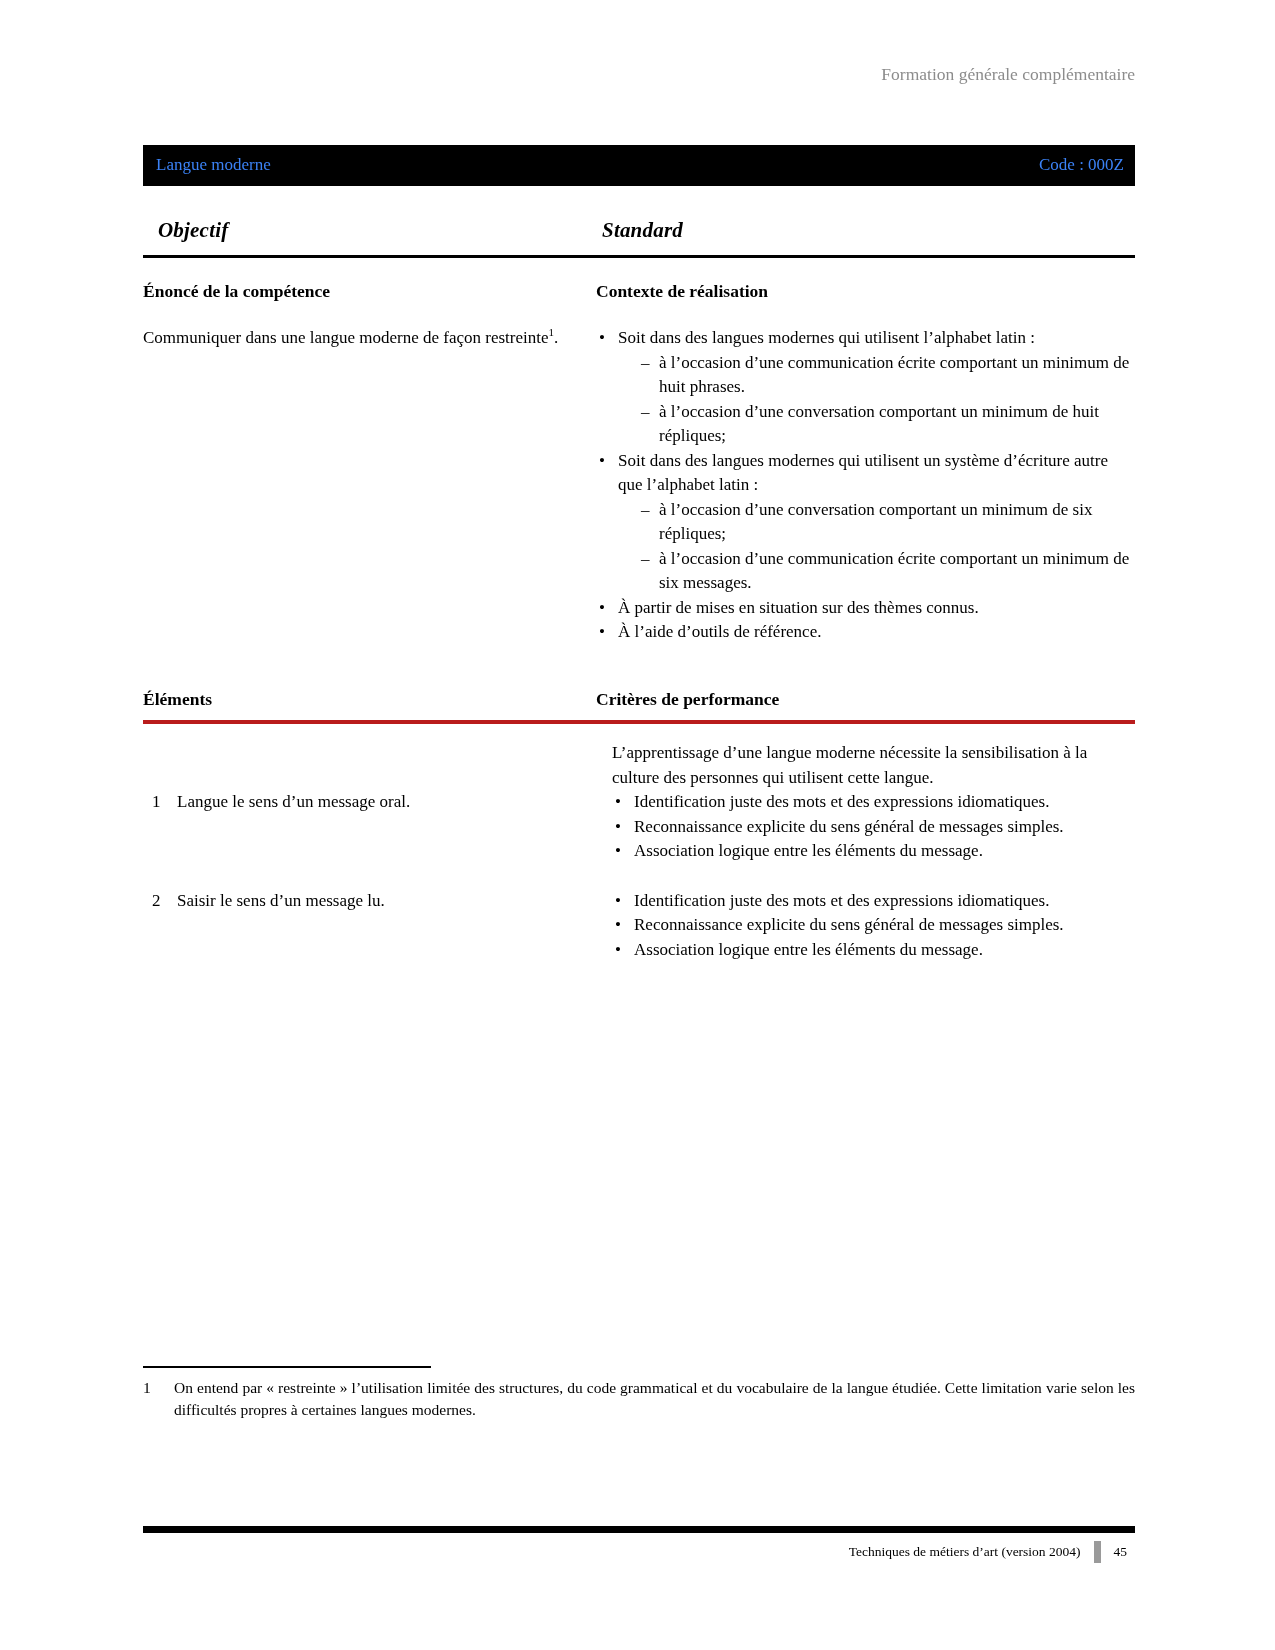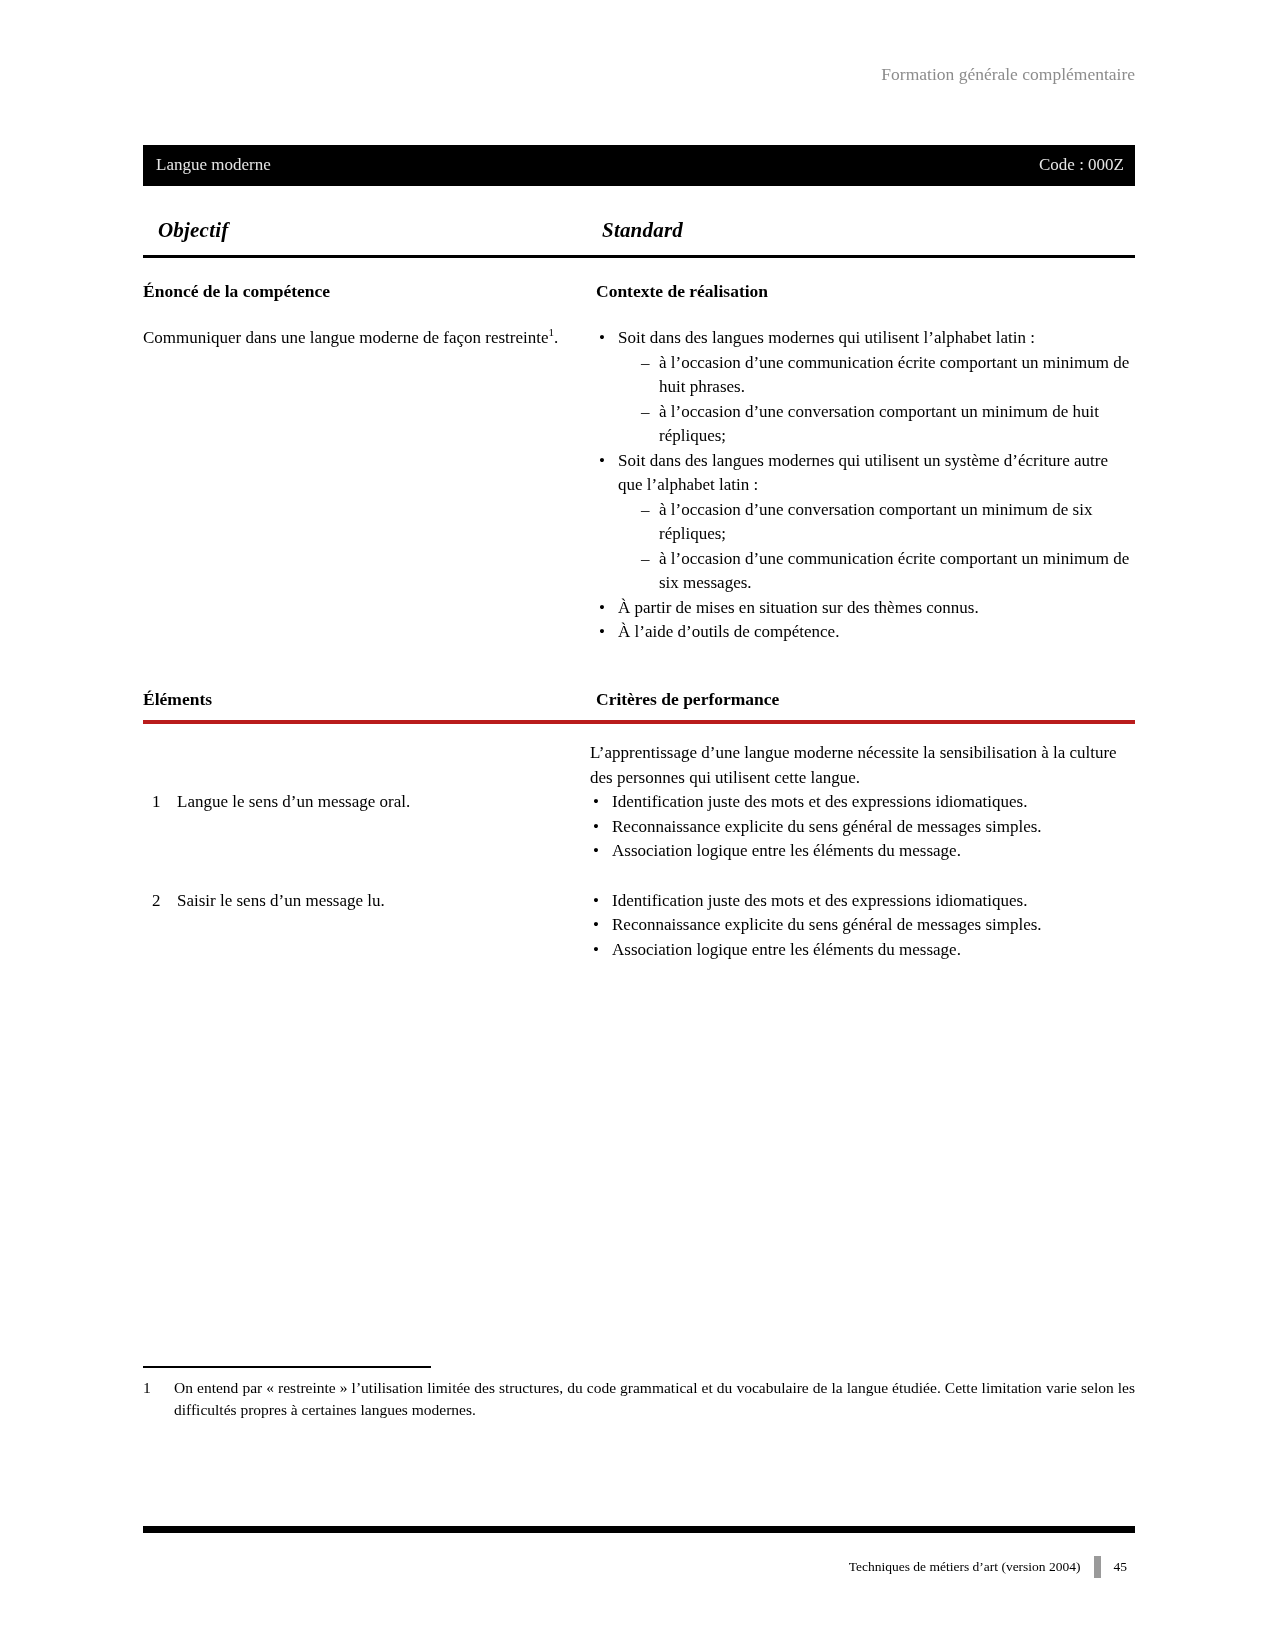--- a/index.html
+++ b/index.html
@@ -17,21 +17,21 @@
     position:absolute;
     top:62px; right:140px;
     color:#8c8c8c;
     font-size:17.5px;
   }
   .title-bar{
     position:absolute;
     left:143px; top:145px;
     width:992px; height:41px;
     background:#000;
-    color:#e5e5e5;
+    color:#3b82f6;
     display:flex; justify-content:space-between; align-items:center;
     padding:0 11px 0 13px; box-sizing:border-box;
     font-size:17px;
   }
   .content{
     position:absolute;
     left:143px; top:214px;
     width:992px;
   }
   .two-col{
@@ -66,21 +66,21 @@
     position:absolute; left:0; top:0;
   }
   sup.fn-ref{ font-size:11px; line-height:0; vertical-align:super; }
   .elements-heads{
     margin-top:42px;
     padding-bottom:9px;
     border-bottom:4px solid #b91c1c;
     font-weight:bold; font-size:17.5px;
   }
   .elements-body{ margin-top:17px; }
-  .el-row{ display:grid; grid-template-columns:447px 1fr; }
+  .el-row{ display:grid; grid-template-columns:447px 1fr; column-gap:22px; }
   .el-row + .el-row{ margin-top:0; }
   .el-row.spaced{ margin-top:25px; }
   .el-item{ display:flex; }
   .el-num{ width:25px; padding-left:9px; box-sizing:content-box; flex:none; }
   .footnote{
     position:absolute;
     left:143px; top:1366px;
     width:992px;
     font-size:15.5px;
     line-height:21.5px;
@@ -89,21 +89,21 @@
   .fn-line{ display:flex; }
   .fn-num{ width:31px; flex:none; }
   .fn-text{ flex:1; text-align:justify; }
   .page-footer{
     position:absolute;
     left:143px; top:1526px;
     width:992px;
   }
   .footer-rule{ height:7px; background:#000; }
   .footer-meta{
-    margin-top:23px;
+    margin-top:8px;
     display:flex; justify-content:flex-end; align-items:center;
     font-size:13.5px; line-height:22px;
     padding-right:8px;
   }
   .footer-text{ margin-right:13px; }
   .footer-sep{ width:7px; height:22px; background:#9a9a9a; margin-right:13px; }
 </style>
 </head>
 <body>
 
@@ -142,21 +142,21 @@
             </ul>
           </li>
           <li>
             <span>Soit dans des langues modernes qui utilisent un système d’écriture autre que l’alphabet latin :</span>
             <ul class="subs">
               <li>à l’occasion d’une conversation comportant un minimum de six répliques;</li>
               <li>à l’occasion d’une communication écrite comportant un minimum de six messages.</li>
             </ul>
           </li>
           <li>À partir de mises en situation sur des thèmes connus.</li>
-          <li>À l’aide d’outils de compétence.</li>
+          <li>À l’aide d’outils de référence.</li>
         </ul>
       </div>
     </div>
 
     <div class="two-col elements-heads">
       <div>Éléments</div>
       <div>Critères de performance</div>
     </div>
 
     <div class="elements-body">

